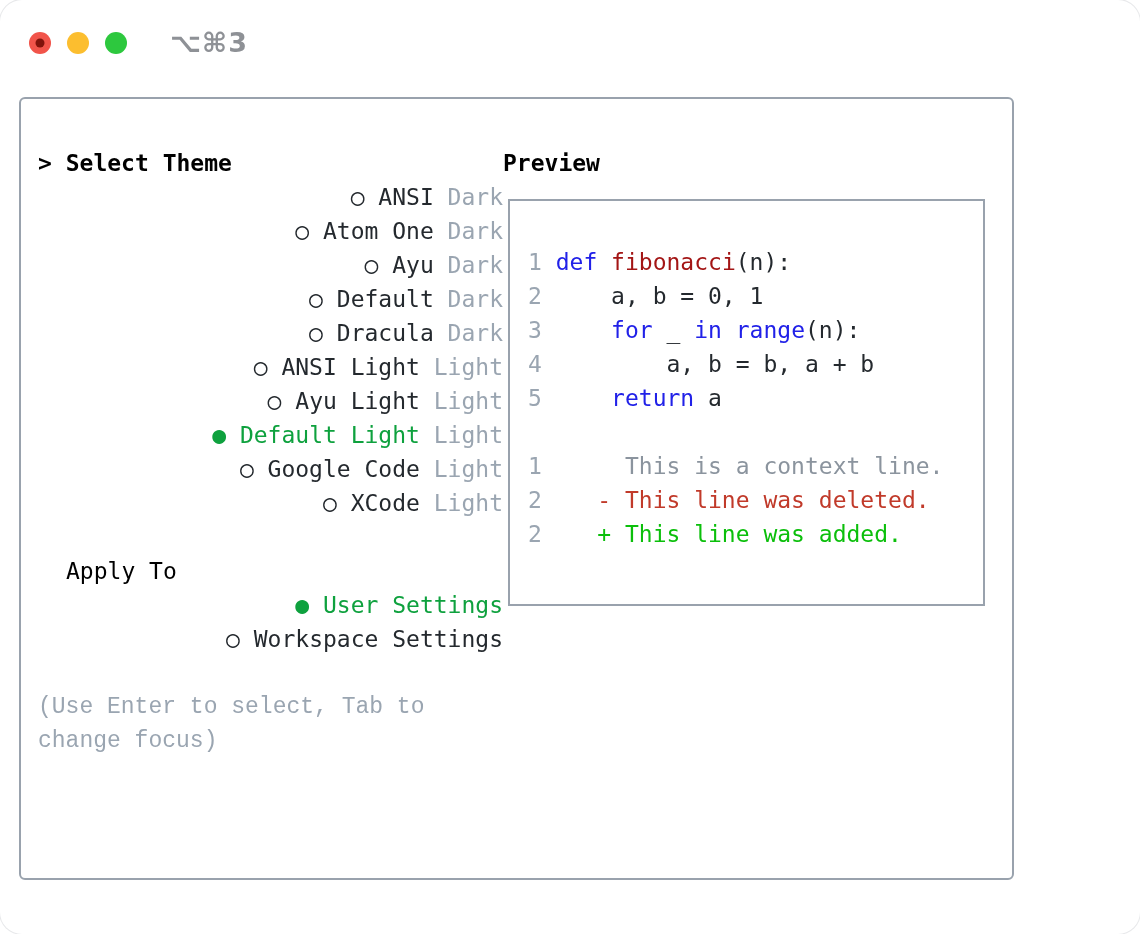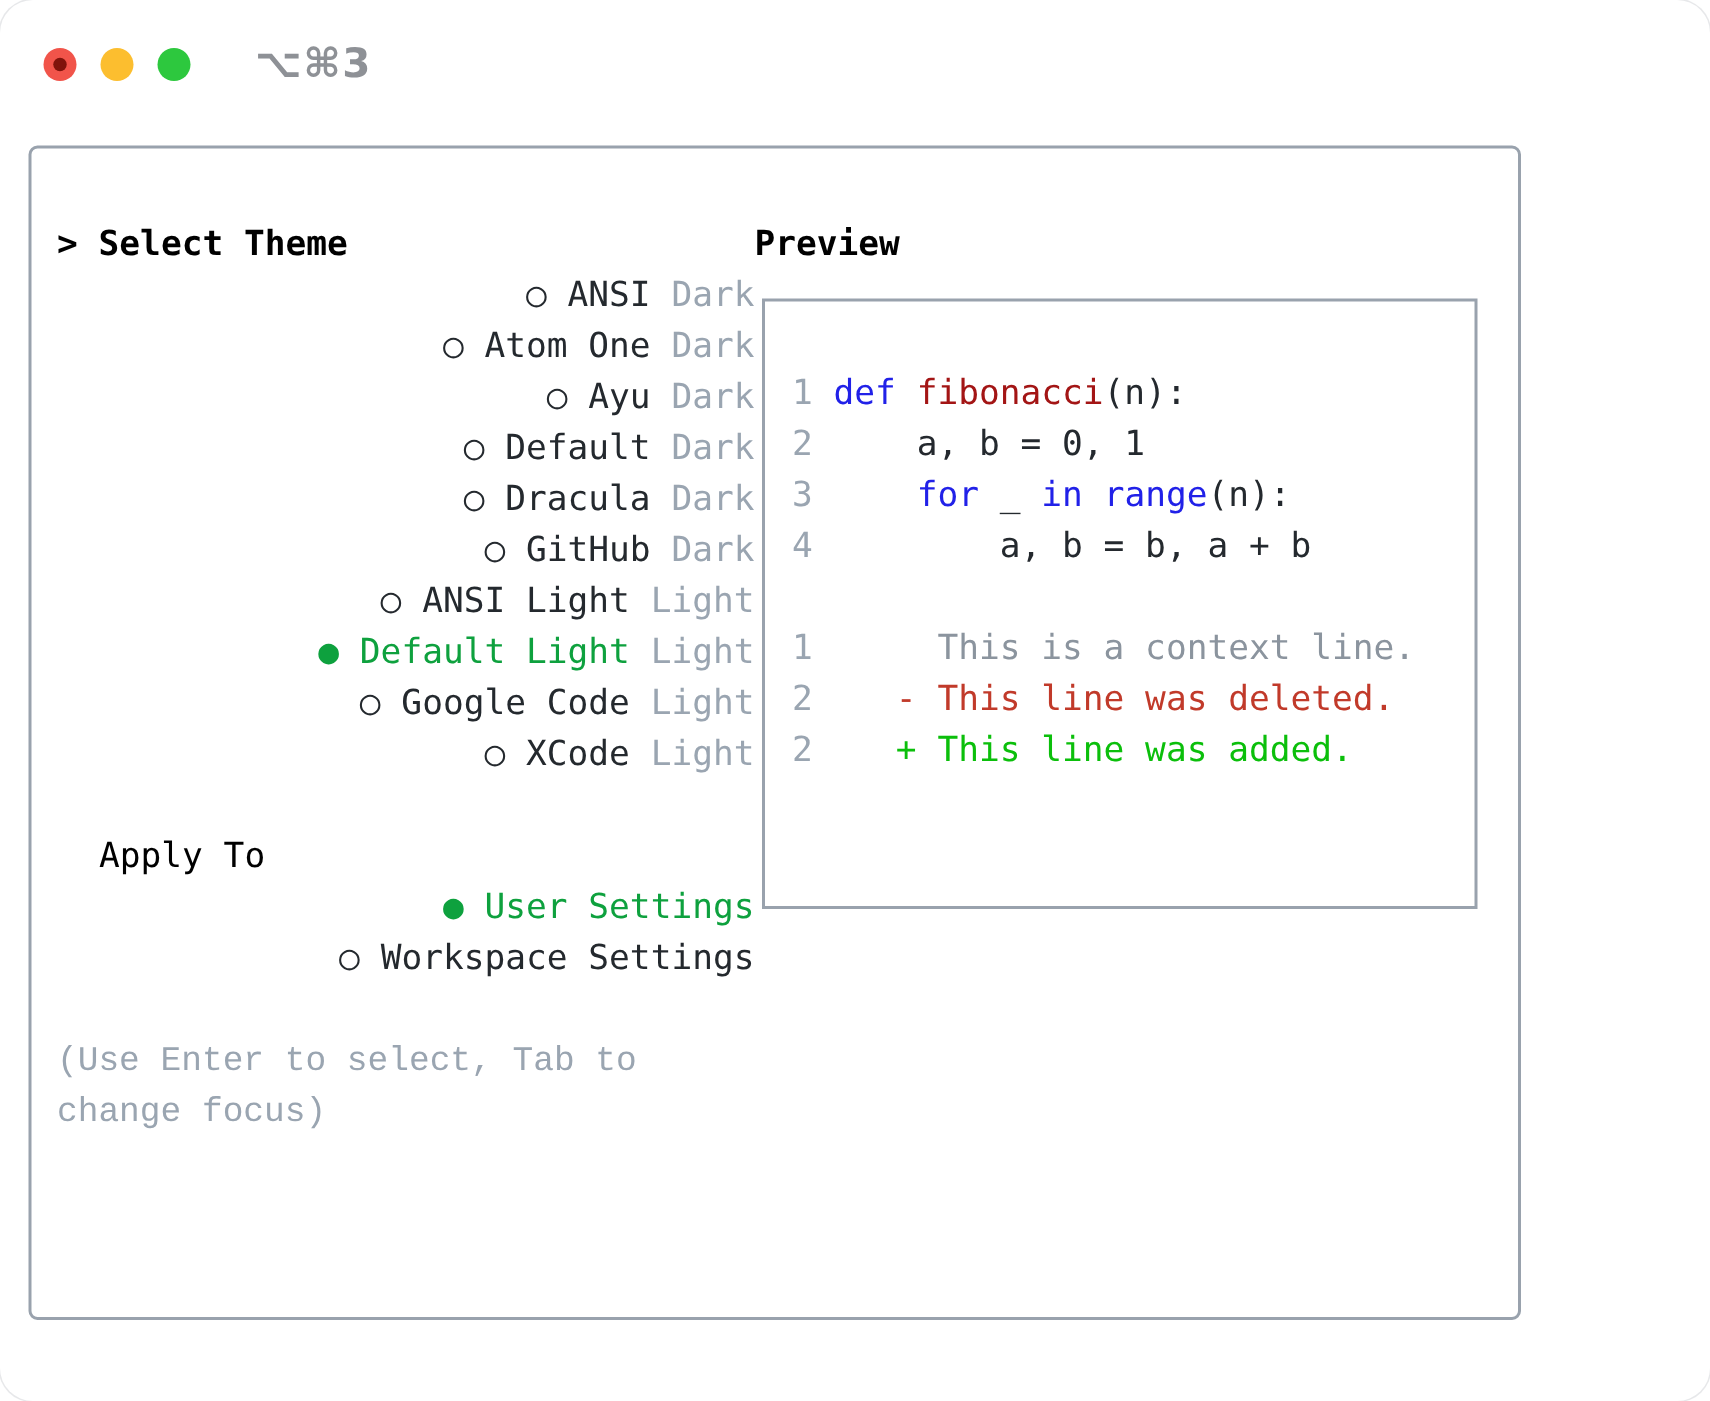--- a/index.html
+++ b/index.html
@@ -76,22 +76,22 @@
 
     <div class="col-left">
       <div class="row hdr"><span>&gt;</span><span> </span><span>Select Theme</span></div>
 
       <div id="theme-items">
           <div class="row item"><span class="marker">○ </span><span class="name">ANSI</span><span class="suffix"> Dark</span></div>
           <div class="row item"><span class="marker">○ </span><span class="name">Atom One</span><span class="suffix"> Dark</span></div>
           <div class="row item"><span class="marker">○ </span><span class="name">Ayu</span><span class="suffix"> Dark</span></div>
           <div class="row item"><span class="marker">○ </span><span class="name">Default</span><span class="suffix"> Dark</span></div>
           <div class="row item"><span class="marker">○ </span><span class="name">Dracula</span><span class="suffix"> Dark</span></div>
-          <div class="row item"><span class="marker">○ </span><span class="name">GitHub</span><span class="suffix"> Dark</span></div>
           <div class="row item"><span class="marker">○ </span><span class="name">ANSI Light</span><span class="suffix"> Light</span></div>
+          <div class="row item"><span class="marker">○ </span><span class="name">Ayu Light</span><span class="suffix"> Light</span></div>
           <div class="row item selected"><span class="marker">● </span><span class="name">Default Light</span><span class="suffix"> Light</span></div>
           <div class="row item"><span class="marker">○ </span><span class="name">Google Code</span><span class="suffix"> Light</span></div>
           <div class="row item"><span class="marker">○ </span><span class="name">XCode</span><span class="suffix"> Light</span></div>
         </div>
 
       <div class="row spacer"></div>
 
       <div class="row apply-hdr">Apply To</div>
 
       <div id="apply-items">
@@ -105,20 +105,21 @@
       <div class="row hint">change focus)</div>
     </div>
 
     <div class="col-right">
       <div class="preview-title">Preview</div>
       <div class="preview-box" id="preview-box">
           <div class="code-line"><span class="tk-num">1 </span><span class="tk-kw">def</span><span class="tk-pl"> </span><span class="tk-fn">fibonacci</span><span class="tk-pl">(n):</span></div>
           <div class="code-line"><span class="tk-num">2 </span><span class="tk-pl">    a, b = 0, 1</span></div>
           <div class="code-line"><span class="tk-num">3 </span><span class="tk-pl">    </span><span class="tk-kw">for</span><span class="tk-pl"> _ </span><span class="tk-kw">in</span><span class="tk-pl"> </span><span class="tk-kw">range</span><span class="tk-pl">(n):</span></div>
           <div class="code-line"><span class="tk-num">4 </span><span class="tk-pl">        a, b = b, a + b</span></div>
+          <div class="code-line"><span class="tk-num">5 </span><span class="tk-pl">    </span><span class="tk-kw">return</span><span class="tk-pl"> a</span></div>
           <div class="code-line"></div>
           <div class="code-line"><span class="tk-num">1 </span><span class="tk-ctx">     This is a context line.</span></div>
           <div class="code-line"><span class="tk-num">2 </span><span class="tk-del">   - This line was deleted.</span></div>
           <div class="code-line"><span class="tk-num">2 </span><span class="tk-add">   + This line was added.</span></div>
         </div>
     </div>
 
   </div>
 </div>
 

